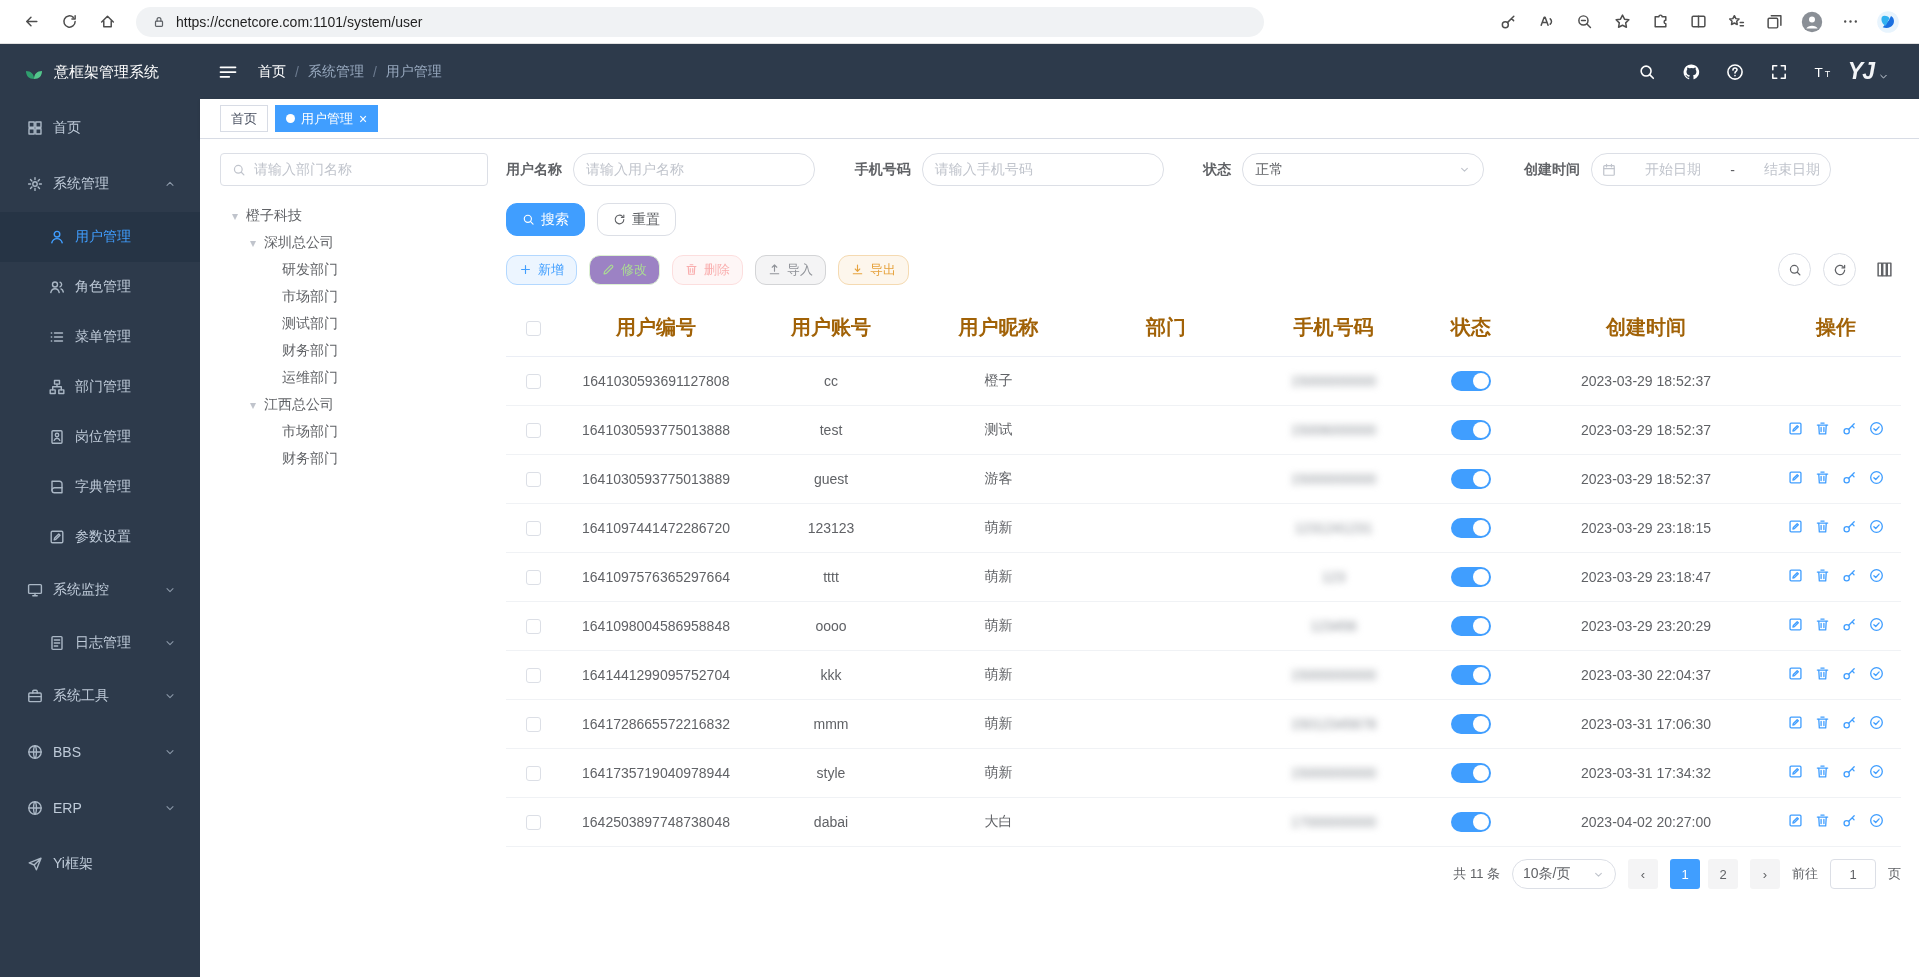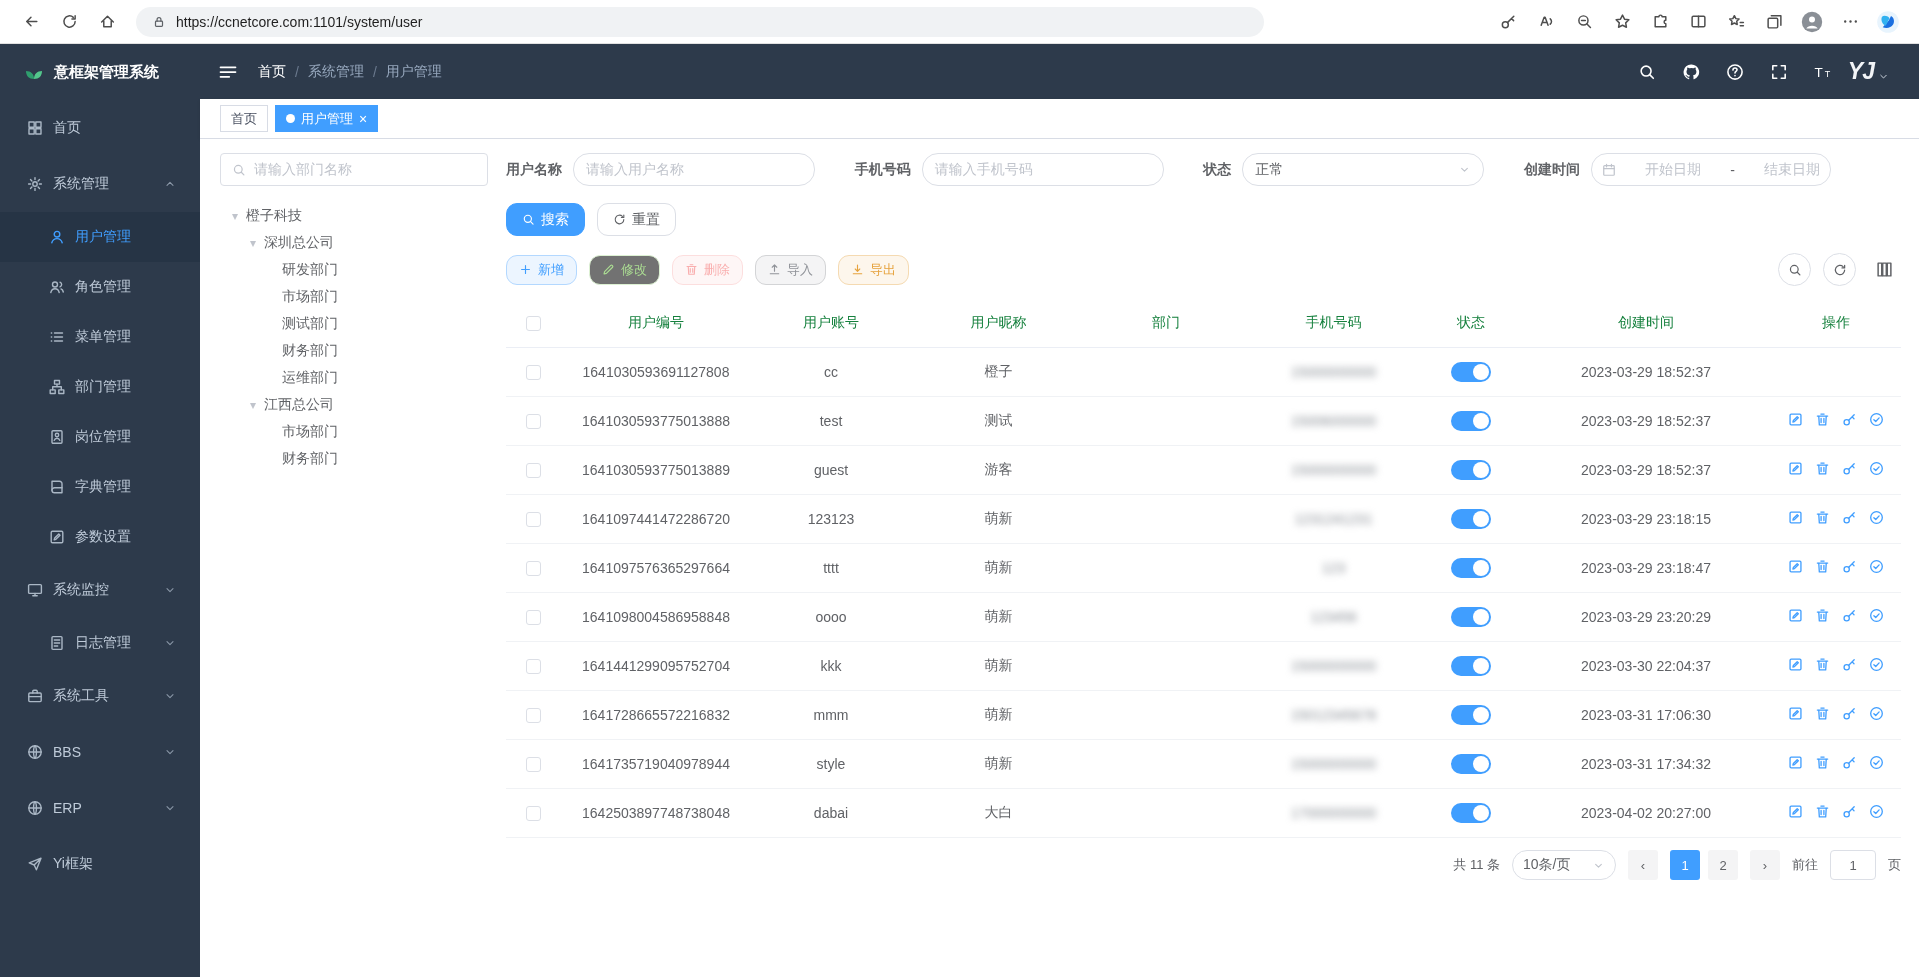--- a/index.html
+++ b/index.html
@@ -13,21 +13,21 @@
 .b-group{display:flex;align-items:center;gap:4px}
 .b-group.right{margin-left:auto}
 .b-btn{width:34px;height:34px;border-radius:6px;display:flex;align-items:center;justify-content:center;color:#4e4e4e;font-size:17px;cursor:pointer}
 .url-bar{width:1128px;height:30px;background:#f0f2f4;border-radius:15px;display:flex;align-items:center;padding:0 16px;gap:10px;margin:16px 8px;cursor:text}
 .url-bar .icon{color:#5f6368;font-size:14px}
 .url-text{font-size:14px;color:#1f1f1f;white-space:nowrap}
 
 
 .app{display:flex;height:933px}
 .sidebar{width:200px;background:#2d3a4b;flex-shrink:0;display:flex;flex-direction:column;overflow:hidden}
-.logo{height:56px;display:flex;align-items:center;gap:10px;padding:0 24px;color:#fff;font-weight:bold;font-size:15px;white-space:nowrap}
+.logo{height:56px;display:flex;align-items:center;gap:10px;padding:0 24px;color:#fff;font-weight:normal;font-size:15px;white-space:nowrap}
 .logo .icon{font-size:20px}
 .menu-item{height:56px;display:flex;align-items:center;gap:10px;padding:0 24px 0 27px;font-size:14px;color:#bfcbd9;cursor:pointer;white-space:nowrap}
 .menu-item .icon{font-size:16px;color:#aab7c5;flex-shrink:0}
 .menu-item.sub{height:50px;padding-left:49px}
 .menu-item.active{color:#409eff;background:#263445}
 .menu-item.active .icon{color:#409eff}
 .menu-item .chev{margin-left:auto;font-size:12px;color:#8b98a8}
 
 .main{flex:1;min-width:0;display:flex;flex-direction:column}
 .navbar{height:55px;background:#2d3a4b;display:flex;align-items:center;padding:0 30px 0 18px;color:#fff;flex-shrink:0}
@@ -70,34 +70,34 @@
 .date-range .icon{color:#c0c4cc;font-size:14px}
 .range-sep{color:#606266}
 
 .btn-row{display:flex;gap:12px;margin-bottom:17px}
 .btn{display:inline-flex;align-items:center;gap:6px;border-radius:11px;border:1px solid transparent;cursor:pointer;font-size:14px;height:33px;padding:0 15px;background:#fff;font-family:inherit}
 .btn .icon{font-size:13px}
 .btn.primary{background:#409eff;border-color:#409eff;color:#fff}
 .btn.default{border-color:#dcdfe6;color:#606266}
 .btn-sm{height:30px;padding:0 12px;font-size:13px}
 .plain-primary{color:#409eff;background:#ecf5ff;border-color:#b3d8ff}
-.plain-success{color:#67c23a;background:#000000;border-color:#c2e7b0}
+.plain-success{color:#67c23a;background:#4c1d95;border-color:#c2e7b0}
 .plain-danger{color:#f56c6c;background:#fef0f0;border-color:#fbc4c4}
 .plain-info{color:#909399;background:#f4f4f5;border-color:#d3d4d6}
 .plain-warning{color:#e6a23c;background:#fdf6ec;border-color:#f5dab1}
 .disabled{opacity:.55}
 .toolbar{display:flex;align-items:center;margin-bottom:13px}
 .toolbar-left{display:flex;gap:12px}
 .toolbar-right{margin-left:auto;display:flex;gap:12px;align-items:center}
 .circle-btn{width:33px;height:33px;border:1px solid #dcdfe6;border-radius:50%;background:#fff;display:flex;align-items:center;justify-content:center;color:#606266;font-size:14px;cursor:pointer}
 .circle-btn.no-border{border:none;font-size:17px}
 
 
 table{width:100%;border-collapse:collapse;table-layout:fixed}
-th{font-weight:400;color:#15803d;font-size:14px;padding:15px 6px;border-bottom:1px solid #ebeef5;text-align:center;white-space:nowrap}
+th{font-weight:700;color:#a16207;font-size:20px;padding:15px 6px;border-bottom:1px solid #ebeef5;text-align:center;white-space:nowrap}
 td{font-size:14px;color:#606266;height:49px;padding:0 6px;border-bottom:1px solid #f0f2f5;text-align:center;white-space:nowrap;overflow:hidden}
 .checkbox{display:inline-block;width:15px;height:15px;border:1px solid #dcdfe6;border-radius:3px;background:#fff;cursor:pointer;vertical-align:middle}
 .toggle{display:inline-block;width:40px;height:20px;border-radius:10px;background:#409eff;position:relative;cursor:pointer;vertical-align:middle}
 .toggle::after{content:"";position:absolute;top:2px;right:2px;width:16px;height:16px;border-radius:50%;background:#fff}
 .blurred{filter:blur(3.5px);color:#8a8f96;user-select:none}
 .actions .act{color:#409eff;font-size:15px;margin:0 6px;cursor:pointer}
 
 
 .pagination{display:flex;align-items:center;justify-content:flex-end;gap:12px;margin-top:12px;font-size:13px;color:#606266}
 .page-size{width:104px;height:30px;padding:8px 10px;cursor:pointer}

